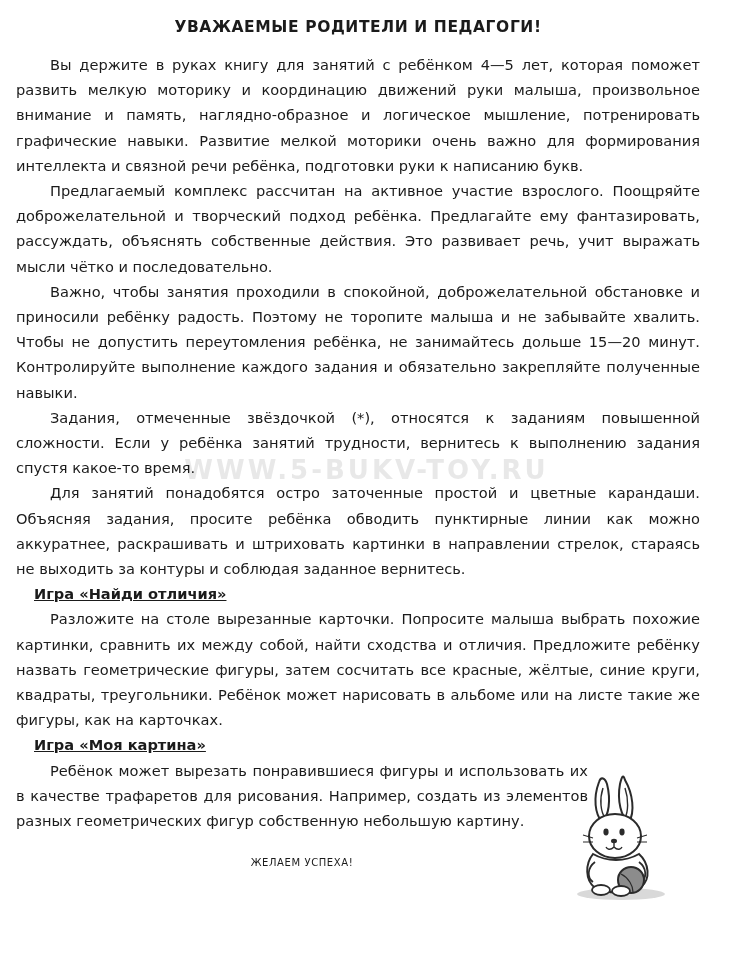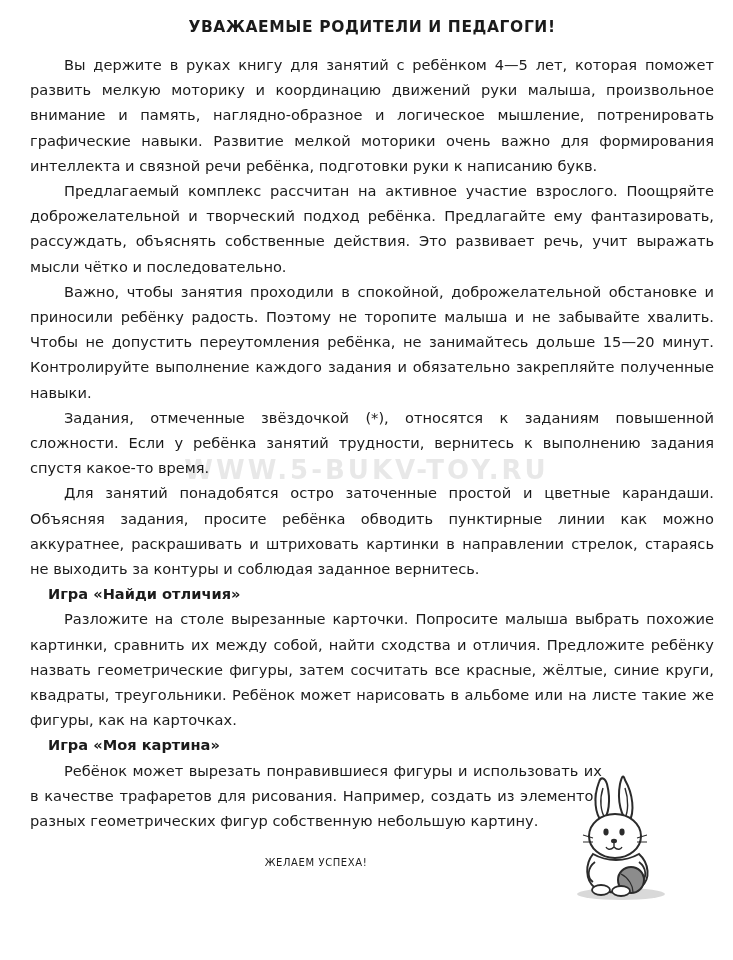--- a/index.html
+++ b/index.html
@@ -11,21 +11,21 @@
     position: relative;
     width: 733px;
     height: 960px;
     background: #ffffff;
     overflow: hidden;
     font-family: "DejaVu Sans", sans-serif;
     color: #1b1b1b;
   }
   .content {
     position: absolute;
-    left: 30px;
+    left: 16px;
     top: 18px;
     width: 684px;
   }
   .doc-title {
     text-align: center;
     font-size: 15.5px;
     font-weight: bold;
     letter-spacing: 0.6px;
     margin: 0 0 16px 0;
   }
@@ -40,20 +40,21 @@
   p.para + p.para {
     margin-top: 0px;
   }
   h2.game-heading {
     margin: 0;
     font-size: 14.6px;
     line-height: 25.2px;
     font-weight: bold;
     text-indent: 18px;
     text-align: left;
+    text-decoration: underline;
   }
   .closing {
     margin-top: 24px;
     text-align: center;
     font-size: 10px;
     letter-spacing: 0.6px;
   }
   
   .watermark {
     position: absolute;

